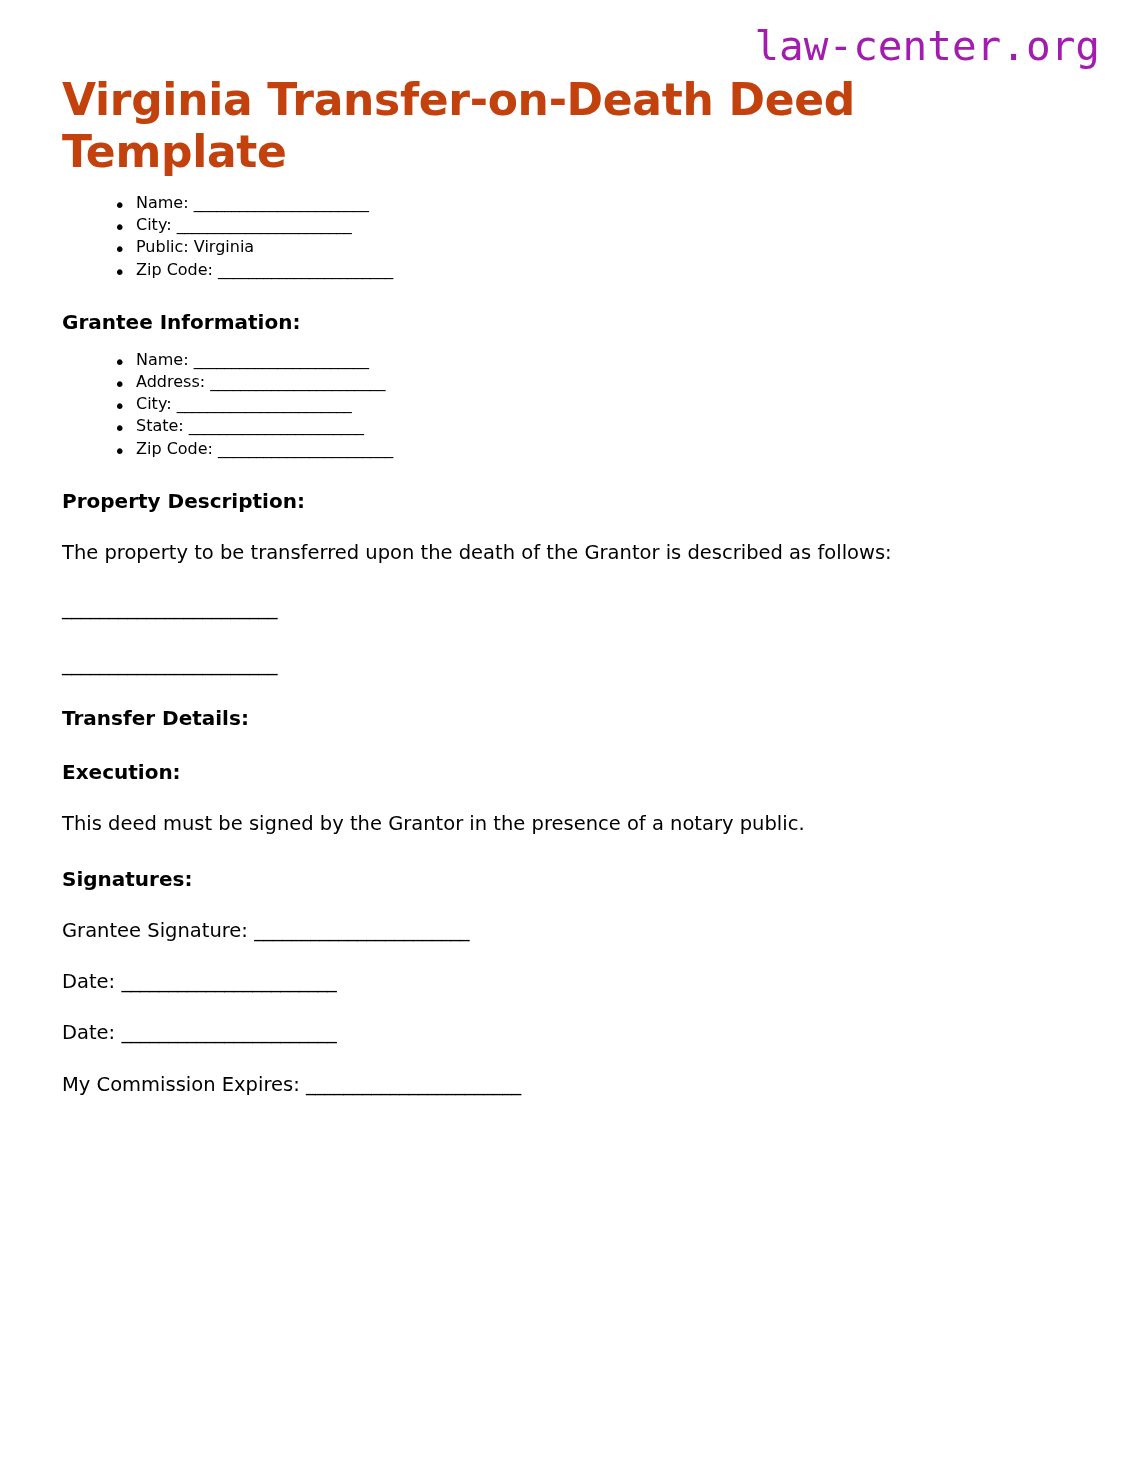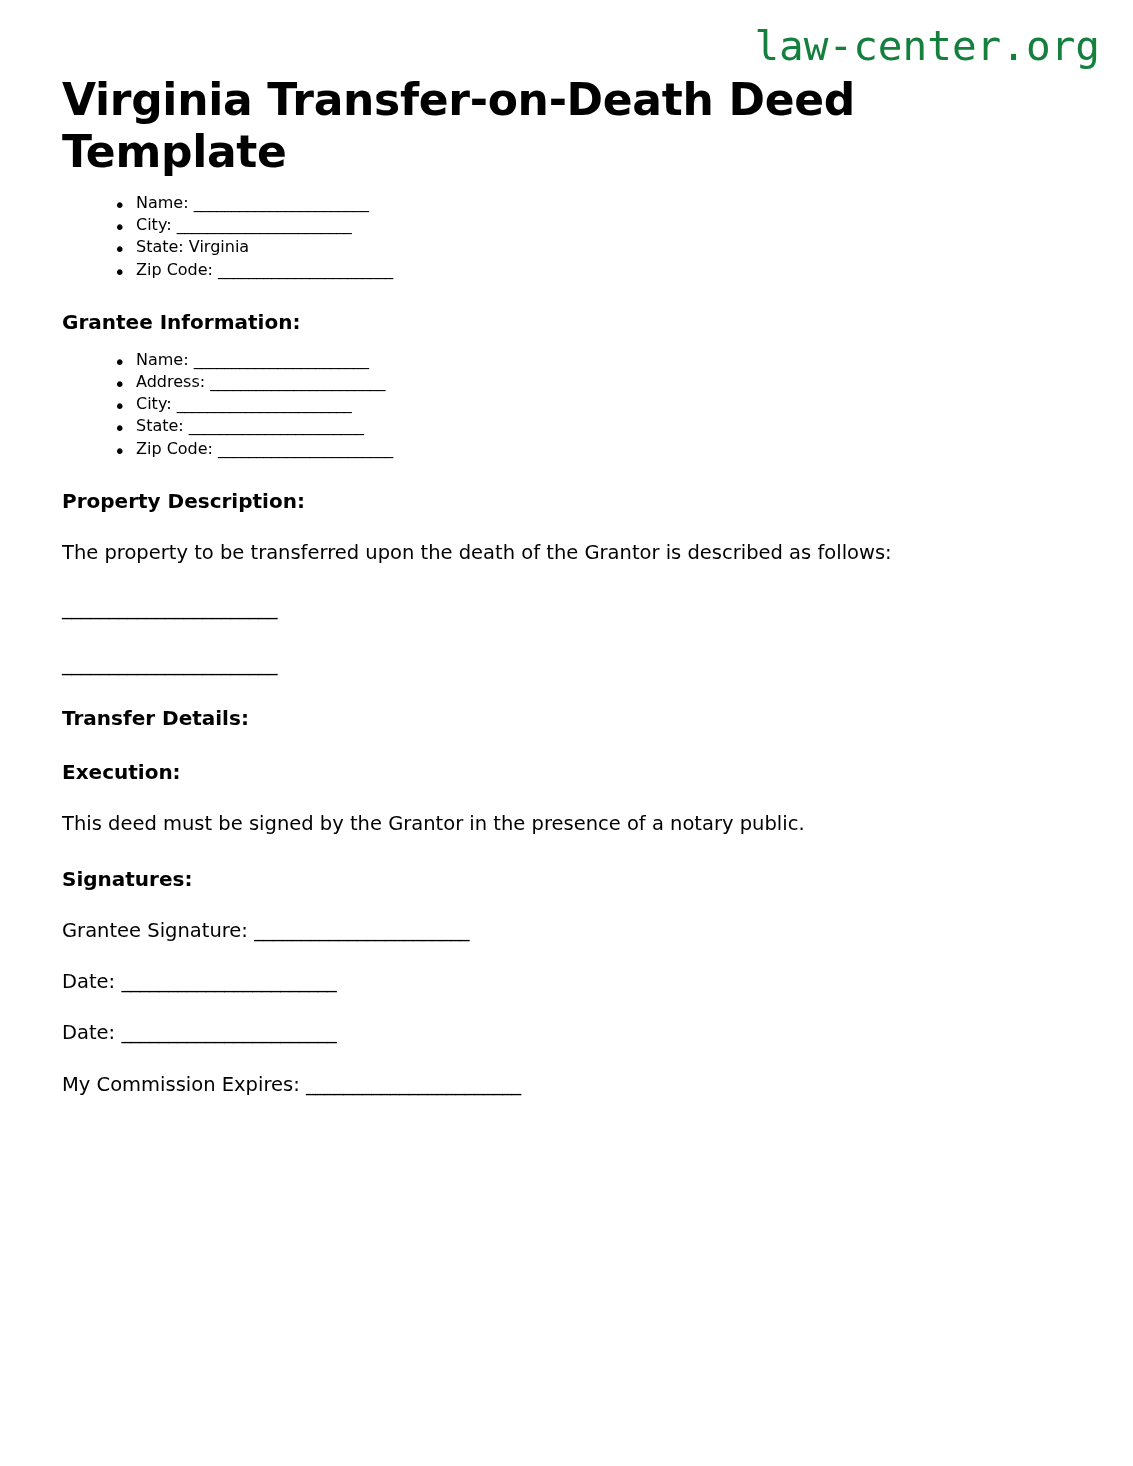--- a/index.html
+++ b/index.html
@@ -23,34 +23,34 @@
     box-sizing: border-box;
     padding: 0 62px;
   }
   .watermark {
     position: absolute;
     top: 26px;
     right: 33px;
     font-family: "DejaVu Sans Mono", monospace;
     font-size: 41px;
     letter-spacing: 0px;
-    color: #15803d;
+    color: #a21caf;
     white-space: nowrap;
     line-height: 1;
   }
   h1.doc-title {
     margin: 0;
     padding-top: 74px;
     font-family: "DejaVu Sans", sans-serif;
     font-size: 44px;
     font-weight: bold;
     line-height: 1.18;
     letter-spacing: -0.3px;
     max-width: 860px;
-    color: #000000;
+    color: #c2410c;
   }
   p.para {
     margin: 26px 0 0 0;
     font-size: 19.5px;
     line-height: 1.36;
     max-width: 978px;
   }
   h2.section {
     margin: 28px 0 0 0;
     font-size: 20px;
@@ -99,21 +99,21 @@
 <div class="page">
 
   <div class="watermark">law-center.org</div>
 
   <h1 class="doc-title">Virginia Transfer-on-Death Deed Template</h1>
 
 
   <ul class="fields">
     <li><span>Name: </span><span class="blank">_______________________</span></li>
     <li><span>City: </span><span class="blank">_______________________</span></li>
-    <li><span>State: Virginia</span><span class="blank"></span></li>
+    <li><span>Public: Virginia</span><span class="blank"></span></li>
     <li><span>Zip Code: </span><span class="blank">_______________________</span></li>
   </ul>
 
   <h2 class="section">Grantee Information:</h2>
   <ul class="fields">
     <li><span>Name: </span><span class="blank">_______________________</span></li>
     <li><span>Address: </span><span class="blank">_______________________</span></li>
     <li><span>City: </span><span class="blank">_______________________</span></li>
     <li><span>State: </span><span class="blank">_______________________</span></li>
     <li><span>Zip Code: </span><span class="blank">_______________________</span></li>

